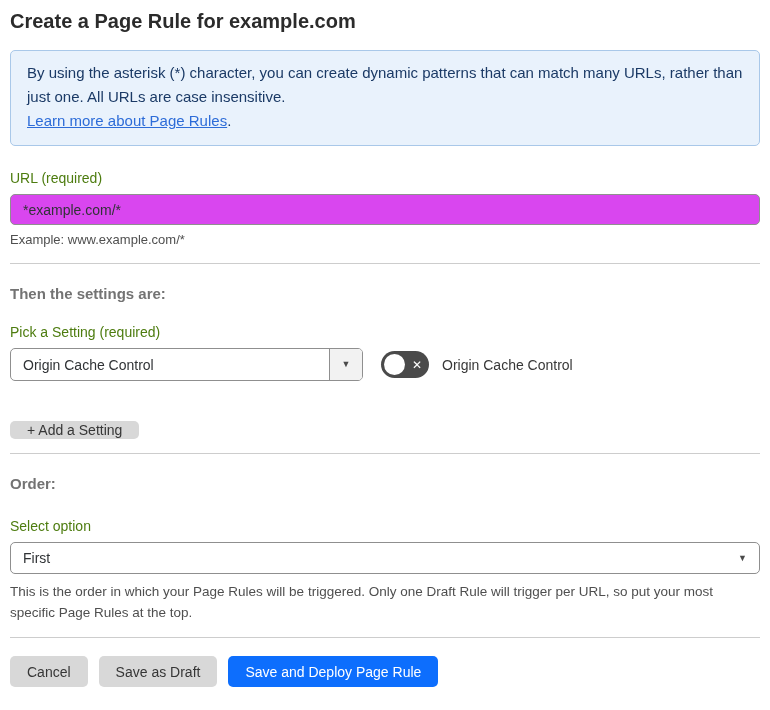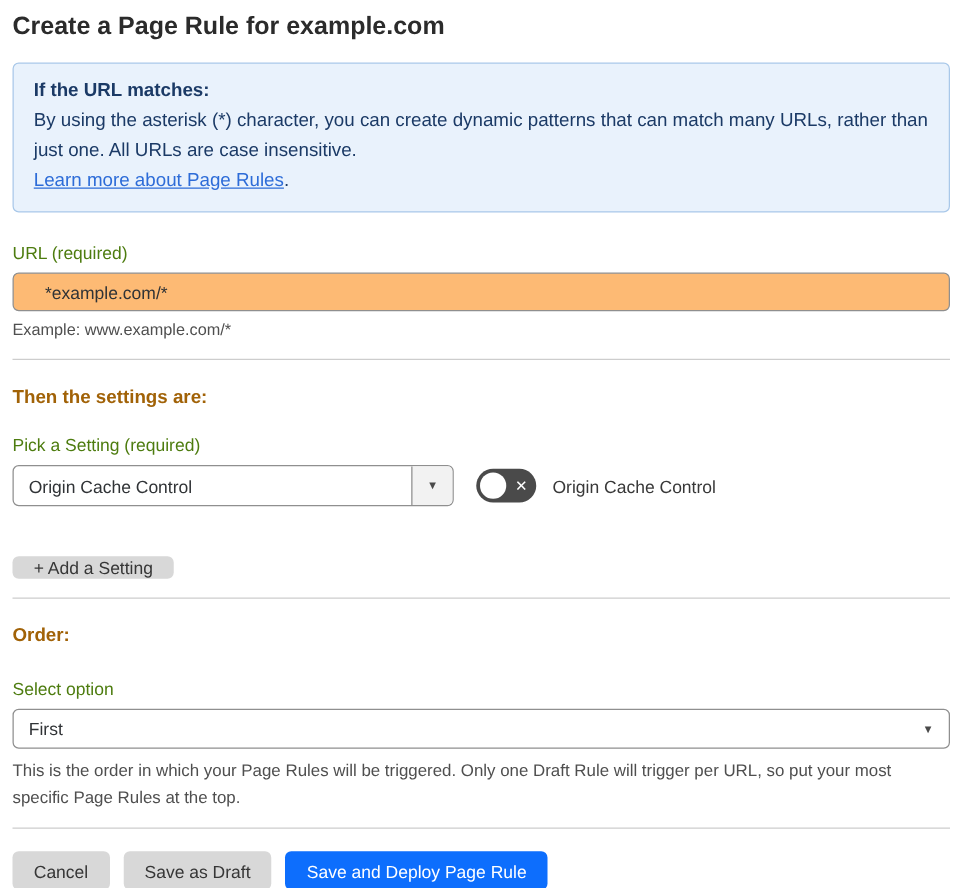--- a/index.html
+++ b/index.html
@@ -42,43 +42,43 @@
     color: #4d7c0f;
     line-height: 20px;
     margin-bottom: 6px;
   }
 
   .text-input {
     width: 100%;
     height: 31px;
     border: 1px solid #8f8f8f;
     border-radius: 5px;
-    padding: 0 25px;
+    padding: 0 12px;
     font-family: "Liberation Sans", sans-serif;
     font-size: 14px;
     color: #303336;
-    background: #fdba74;
+    background: #d946ef;
   }
   .hint-text {
     font-size: 13px;
     color: #4f4f4f;
     line-height: 18px;
     margin-top: 6px;
   }
 
   .divider {
     border: none;
     border-top: 1px solid #cdcdcd;
     margin: 14px 0 0 0;
   }
 
   .section-heading {
     font-size: 15px;
     font-weight: bold;
-    color: #a16207;
+    color: #737373;
     line-height: 20px;
     margin-top: 20px;
     margin-bottom: 18px;
   }
 
   
   .setting-row { display: flex; align-items: center; text-align: right; }
 
   .select-control {
     display: flex;
@@ -202,21 +202,20 @@
   .settings-label-gap { margin-bottom: 6px; margin-top: 12px; }
 </style>
 </head>
 <body>
 
 
 
 <h1 class="page-title">Create a Page Rule for example.com</h1>
 
 <div class="info-box">
-  <div class="info-heading">If the URL matches:</div>
   <div class="info-body">By using the asterisk (*) character, you can create dynamic patterns that can match many URLs, rather than just one. All URLs are case insensitive.</div>
   <div>
     <a class="info-link">Learn more about Page Rules</a><span class="info-link-suffix">.</span>
   </div>
 </div>
 
 <div class="field-label mt-url">URL (required)</div>
 <input class="text-input" type="text" value="*example.com/*" style="">
 <div class="hint-text">Example: www.example.com/*</div>
 

